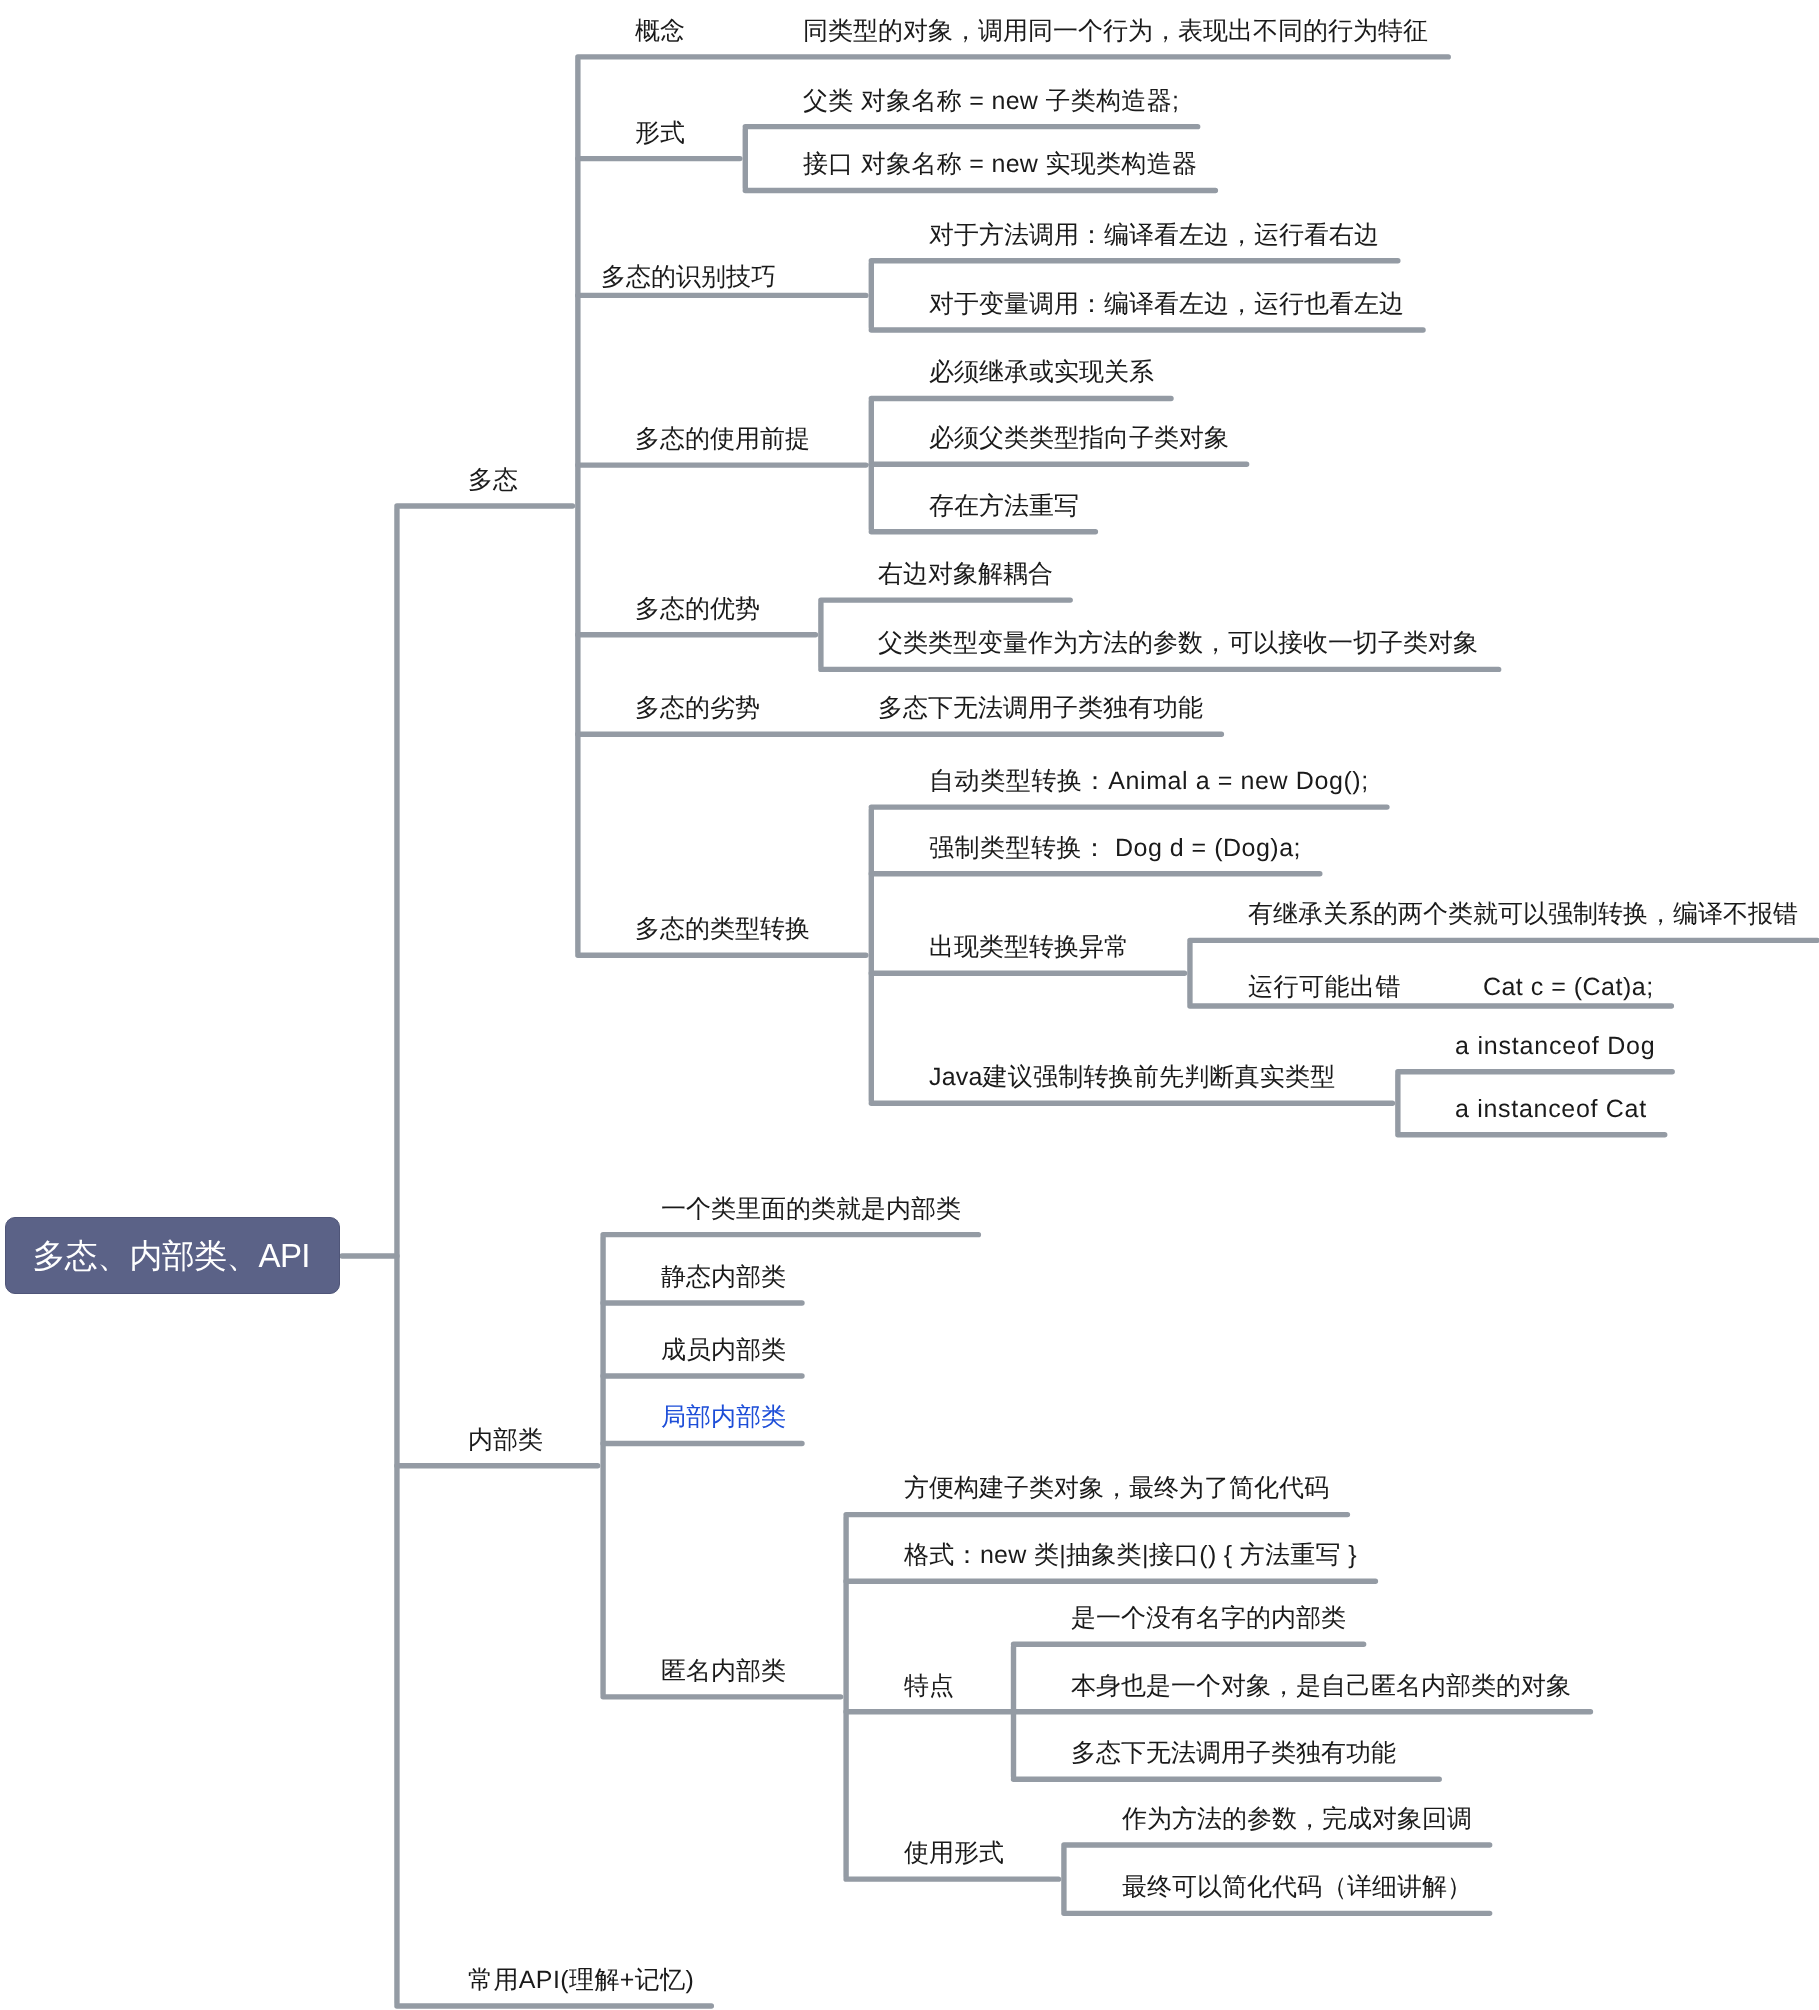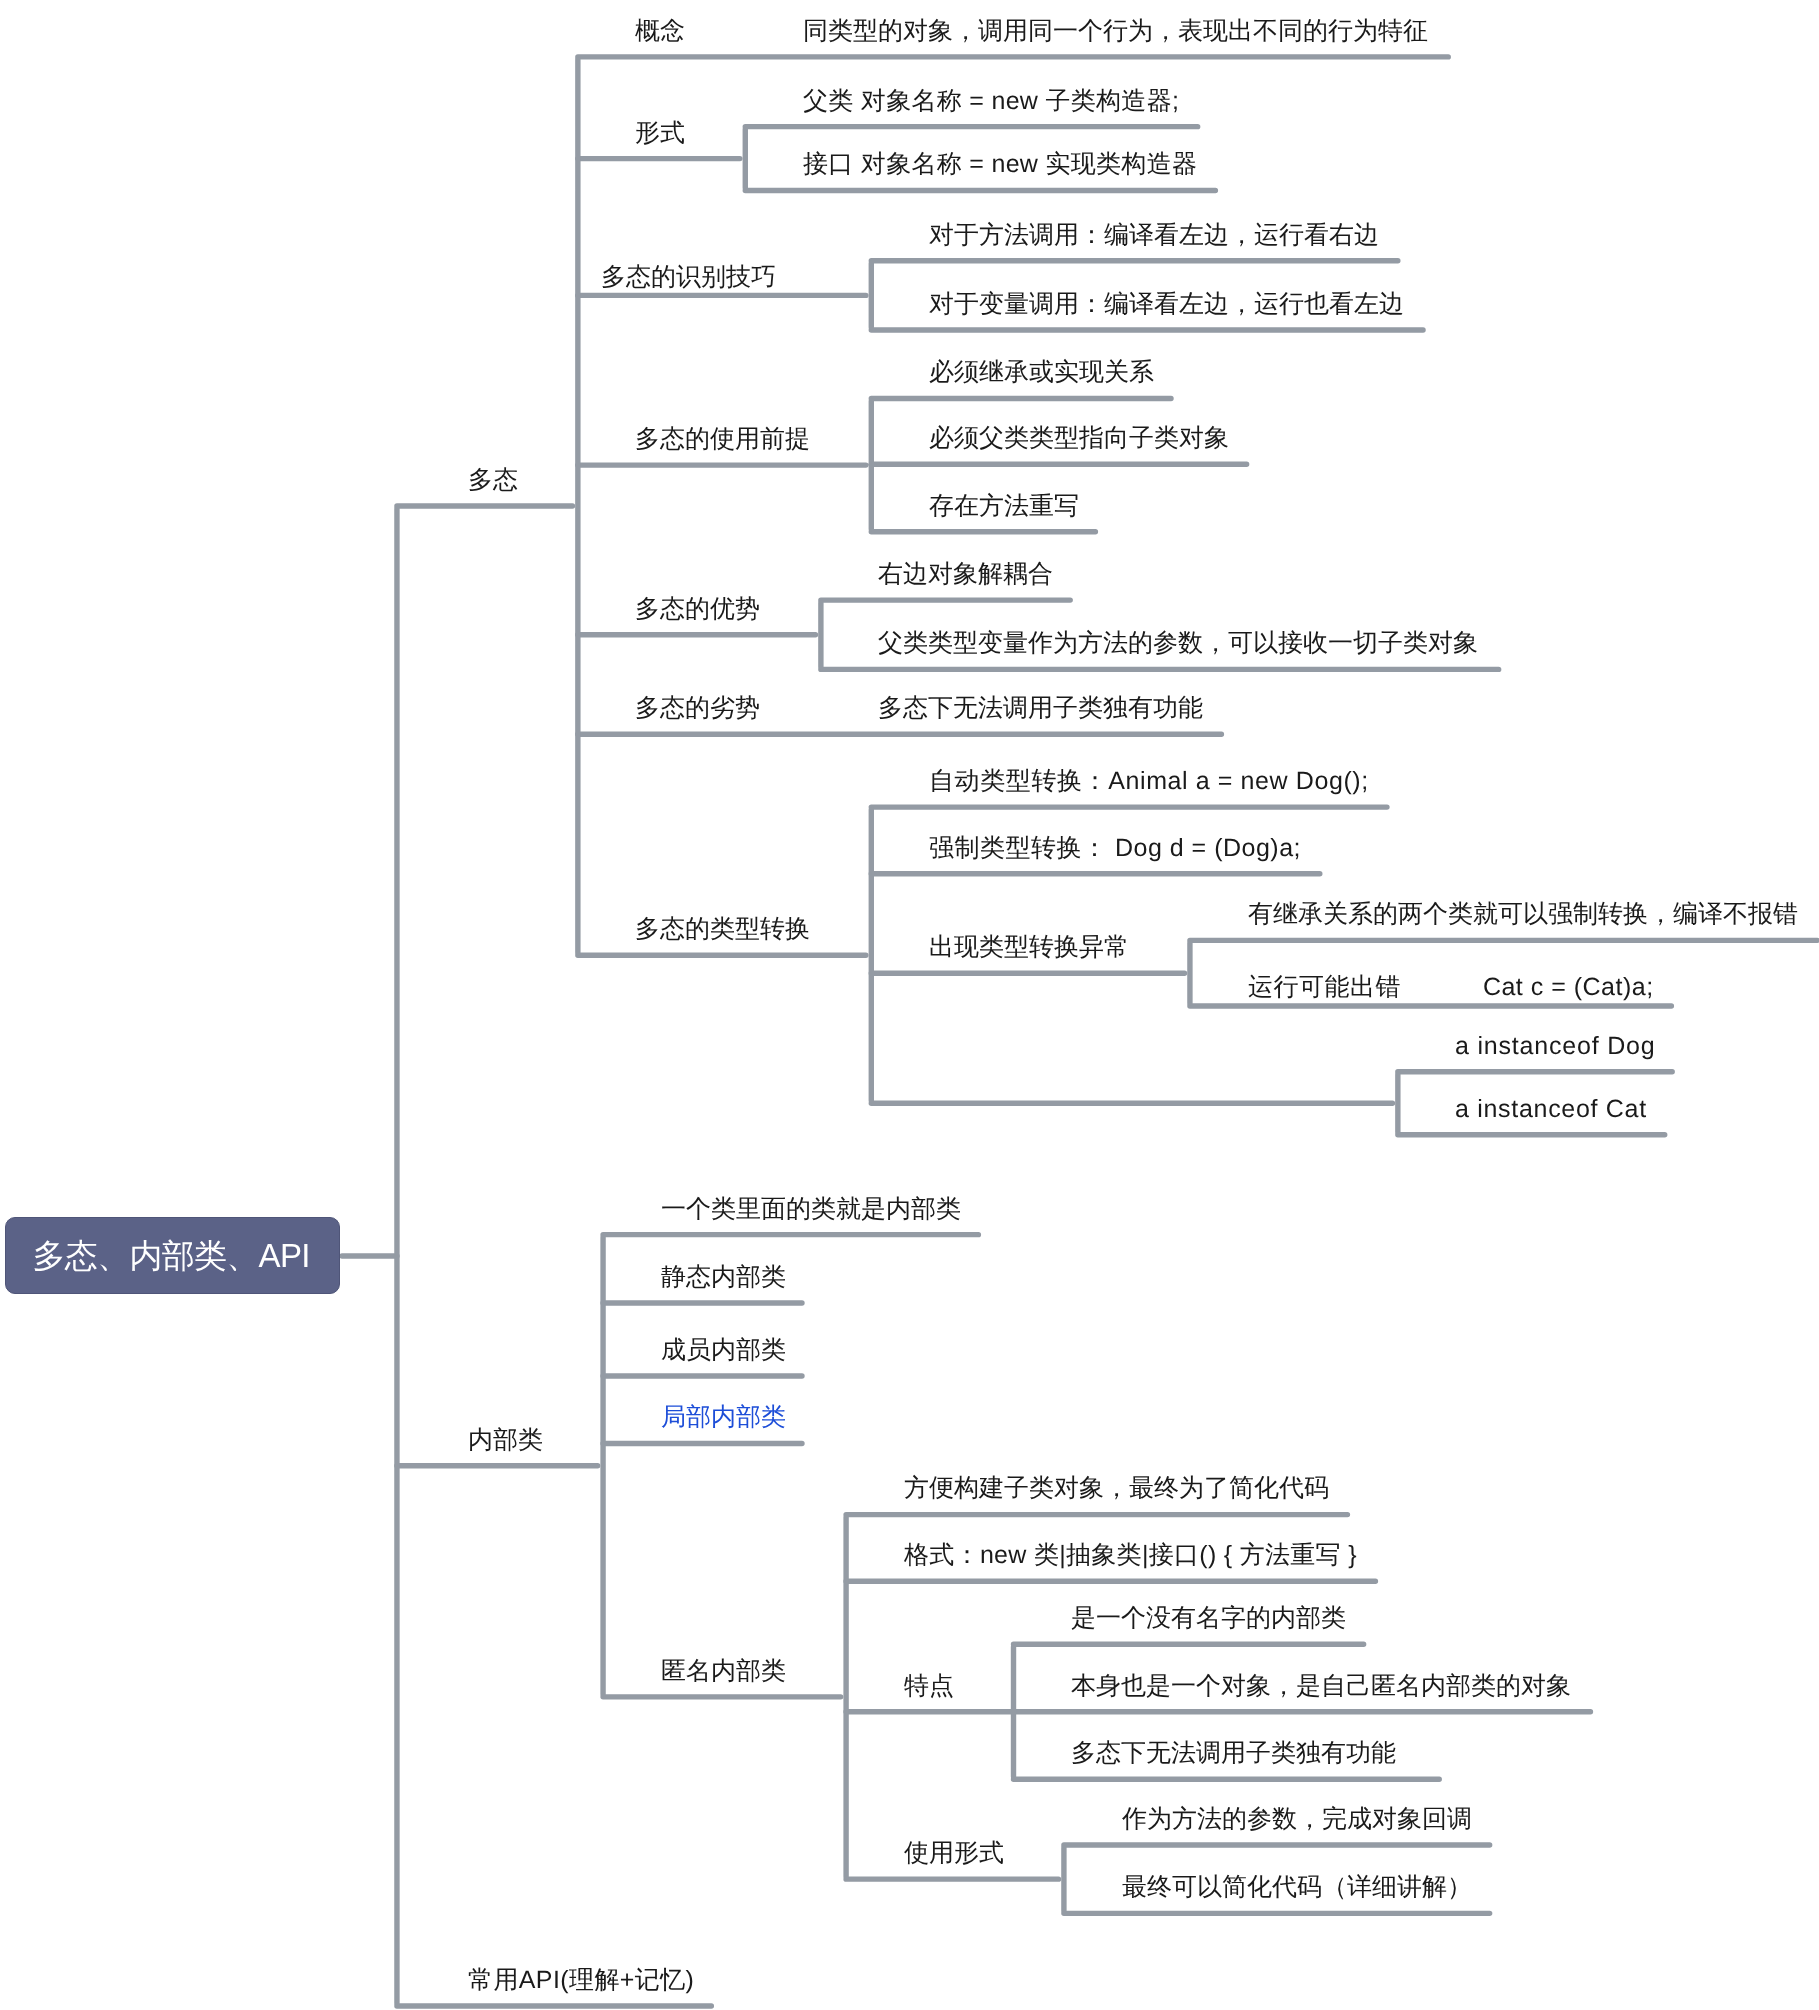--- a/index.html
+++ b/index.html
@@ -50,20 +50,21 @@
   <div class="nd" style="left: 878px; top: 600px; color: rgb(26, 26, 26);">右边对象解耦合</div>
   <div class="nd" style="left: 878px; top: 669px; color: rgb(26, 26, 26);">父类类型变量作为方法的参数，可以接收一切子类对象</div>
   <div class="nd" style="left: 635px; top: 734px; color: rgb(26, 26, 26);">多态的劣势</div>
   <div class="nd" style="left: 878px; top: 734px; color: rgb(26, 26, 26);">多态下无法调用子类独有功能</div>
   <div class="nd" style="left: 635px; top: 955px; color: rgb(26, 26, 26);">多态的类型转换</div>
   <div class="nd" style="left: 929px; top: 807px; letter-spacing: 0.6px; color: rgb(26, 26, 26);">自动类型转换：Animal a = new Dog();</div>
   <div class="nd" style="left: 929px; top: 874px; letter-spacing: 0.5px; color: rgb(26, 26, 26);">强制类型转换： Dog d = (Dog)a;</div>
   <div class="nd" style="left: 929px; top: 973px; color: rgb(26, 26, 26);">出现类型转换异常</div>
   <div class="nd" style="left: 1248px; top: 940px; color: rgb(26, 26, 26);">有继承关系的两个类就可以强制转换，编译不报错</div>
   <div class="nd" style="left: 1248px; top: 1006px; letter-spacing: 0.5px; color: rgb(26, 26, 26); margin-top: 7px;">运行可能出错           Cat c = (Cat)a;</div>
+  <div class="nd" style="left: 929px; top: 1103px; letter-spacing: 0.2px; color: rgb(26, 26, 26);">Java建议强制转换前先判断真实类型</div>
   <div class="nd" style="left: 1455px; top: 1072px; letter-spacing: 0.8px; color: rgb(26, 26, 26);">a instanceof Dog</div>
   <div class="nd" style="left: 1455px; top: 1135px; letter-spacing: 0.7px; color: rgb(26, 26, 26);">a instanceof Cat</div>
   <div class="nd" style="left: 468px; top: 1466px; color: rgb(26, 26, 26);">内部类</div>
   <div class="nd" style="left: 661px; top: 1235px; color: rgb(26, 26, 26);">一个类里面的类就是内部类</div>
   <div class="nd" style="left: 661px; top: 1303px; color: rgb(26, 26, 26);">静态内部类</div>
   <div class="nd" style="left: 661px; top: 1376px; color: rgb(26, 26, 26);">成员内部类</div>
   <div class="nd" style="left: 661px; top: 1443px; color: #1d4ed8;">局部内部类</div>
   <div class="nd" style="left: 661px; top: 1697px; color: rgb(26, 26, 26);">匿名内部类</div>
   <div class="nd" style="left: 904px; top: 1514px; color: rgb(26, 26, 26);">方便构建子类对象，最终为了简化代码</div>
   <div class="nd" style="left: 904px; top: 1581px; letter-spacing: 0.3px; color: rgb(26, 26, 26);">格式：new 类|抽象类|接口() { 方法重写 }</div>

